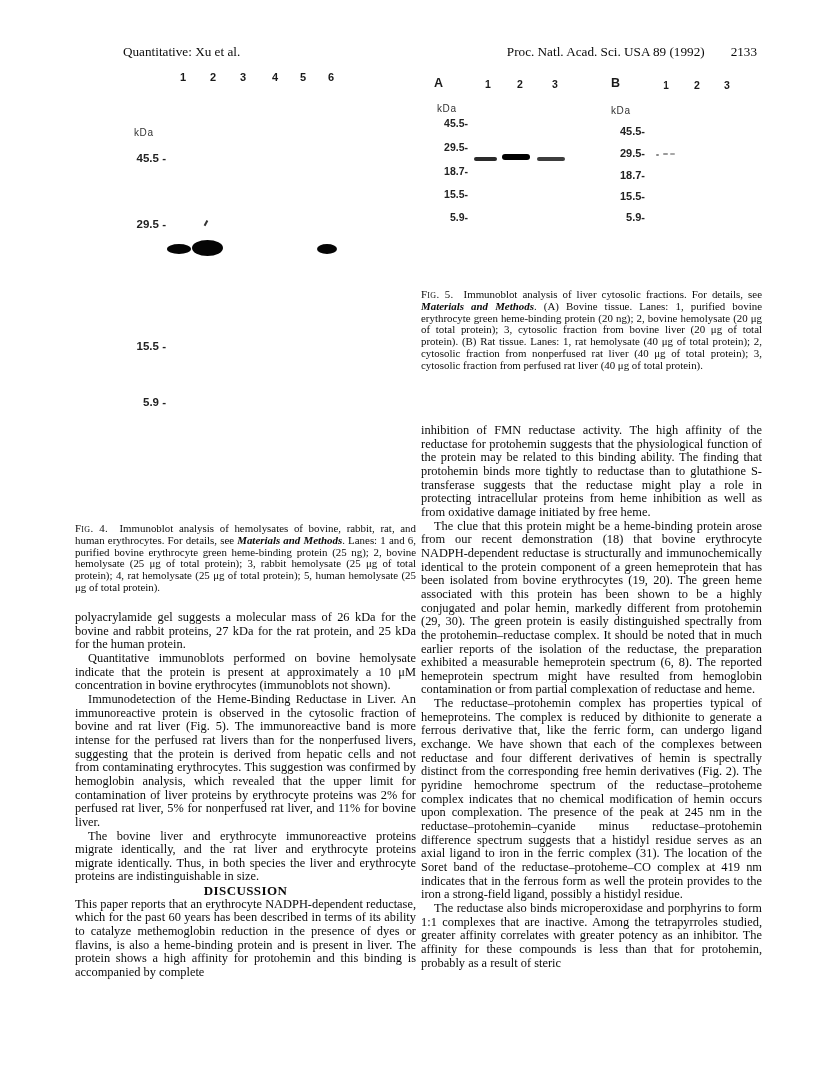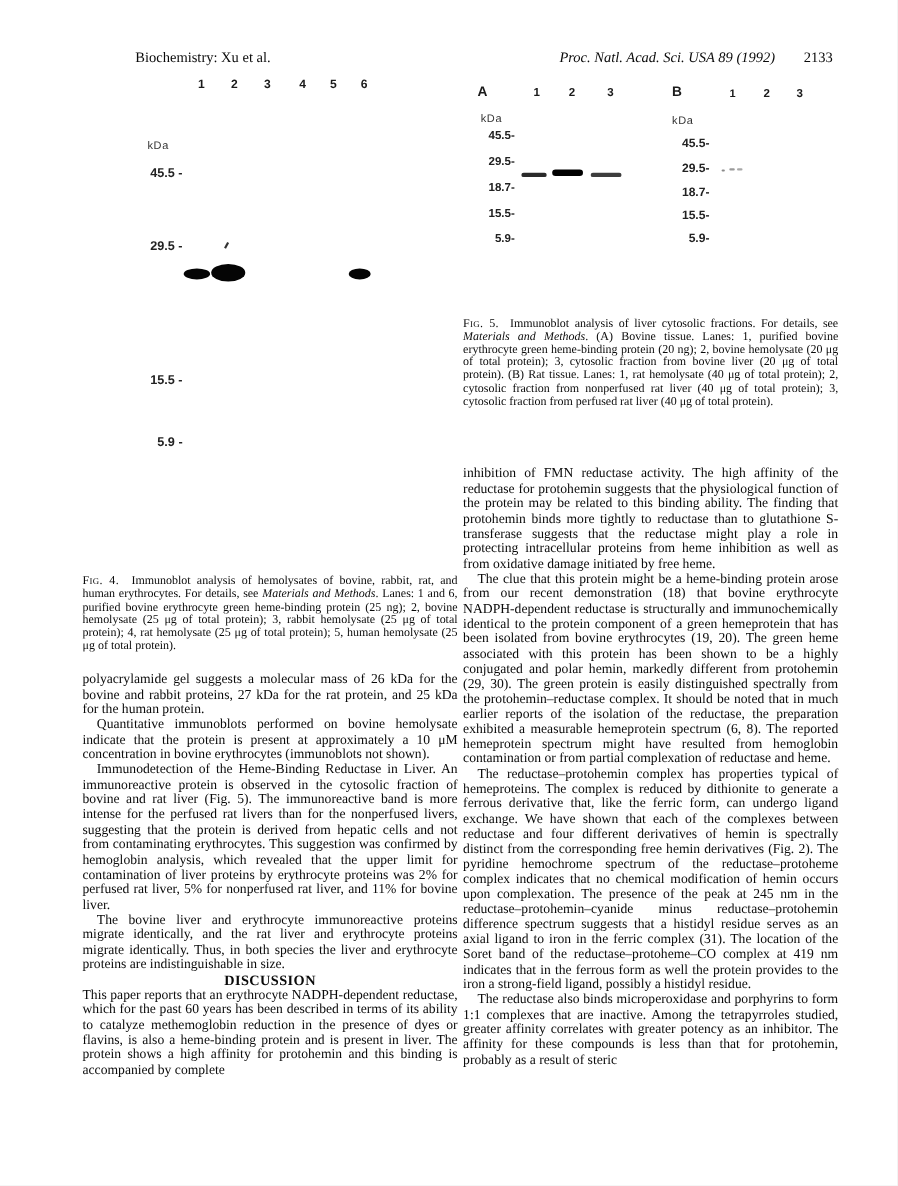--- a/index.html
+++ b/index.html
@@ -7,21 +7,21 @@
     position:relative;
     width:816px;height:1078px;
     background:#ffffff;
     color:#0a0a0a;
     font-family:"Liberation Serif", serif;
     overflow:hidden;
   }
   
   .hdr-left{position:absolute;left:123px;top:44px;font-size:13.2px;}
   .hdr-right{position:absolute;left:0;top:44px;width:757px;text-align:right;font-size:13.2px;}
-  .hdr-right .journal{font-style:italic;}
+  .hdr-right .journal{}
   .hdr-right .pageno{margin-left:26px;font-style:normal;}
   
   .gel-txt{position:absolute;font-family:"Liberation Sans", sans-serif;color:#1a1a1a;}
   .lane-no{width:14px;text-align:center;font-size:11px;font-weight:bold;}
   .panel-letter{font-size:12.5px;font-weight:bold;}
   .kda{font-size:10px;letter-spacing:.6px;color:#333;}
   .marker{width:46px;text-align:right;font-size:11.5px;font-weight:bold;color:#222;}
   .marker5{width:40px;text-align:right;font-size:10.5px;font-weight:bold;color:#222;}
   
   .band{position:absolute;background:#050505;border-radius:50%;filter:blur(.5px);}
@@ -37,29 +37,29 @@
   .bodycol p{margin:0;}
   .bodycol p.indent{text-indent:13px;}
   .disc-head{
     margin:13px 0 8px 0;
     text-align:center;font-weight:bold;font-size:13px;letter-spacing:.4px;
     text-indent:0;
   }
   
   .seg-i{}
   .seg-b{font-weight:normal;}
-  .seg-bi{font-weight:normal;font-style:italic;}
+  .seg-bi{font-weight:bold;font-style:italic;}
   .seg-sc{font-variant:small-caps;letter-spacing:.3px;}
 </style>
 </head>
 <body>
 
 <div class="page">
 
-  <div class="hdr-left"><span>Biochemistry: Xu </span><span class="seg-i">et al.</span></div>
+  <div class="hdr-left"><span>Quantitative: Xu </span><span class="seg-i">et al.</span></div>
   <div class="hdr-right">
     <span class="journal">Proc. Natl. Acad. Sci. USA 89 (1992)</span><span class="pageno">2133</span>
   </div>
 
   <div>
 
     <div class="gel-txt lane-no" style="left:176px;top:71px;">1</div>
     <div class="gel-txt lane-no" style="left:206px;top:71px;">2</div>
     <div class="gel-txt lane-no" style="left:236px;top:71px;">3</div>
     <div class="gel-txt lane-no" style="left:268px;top:71px;">4</div>

